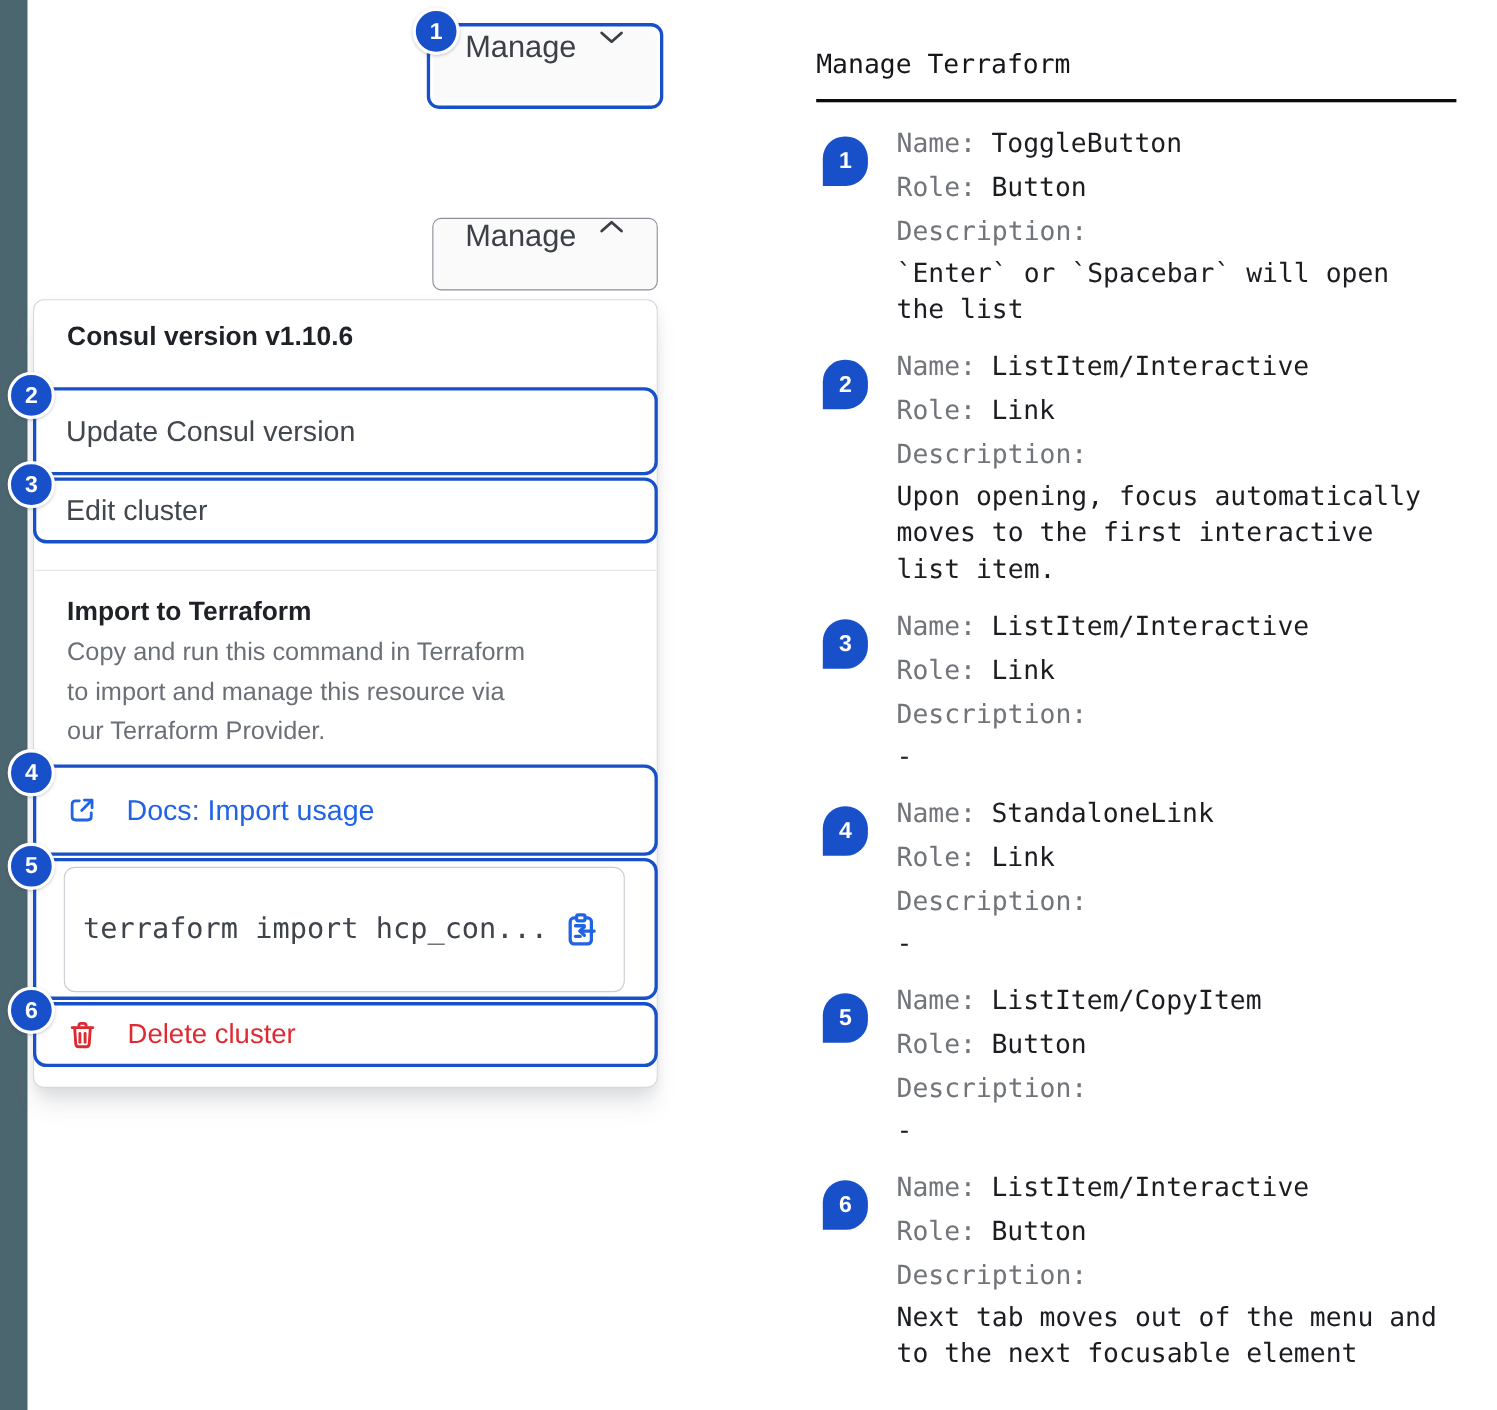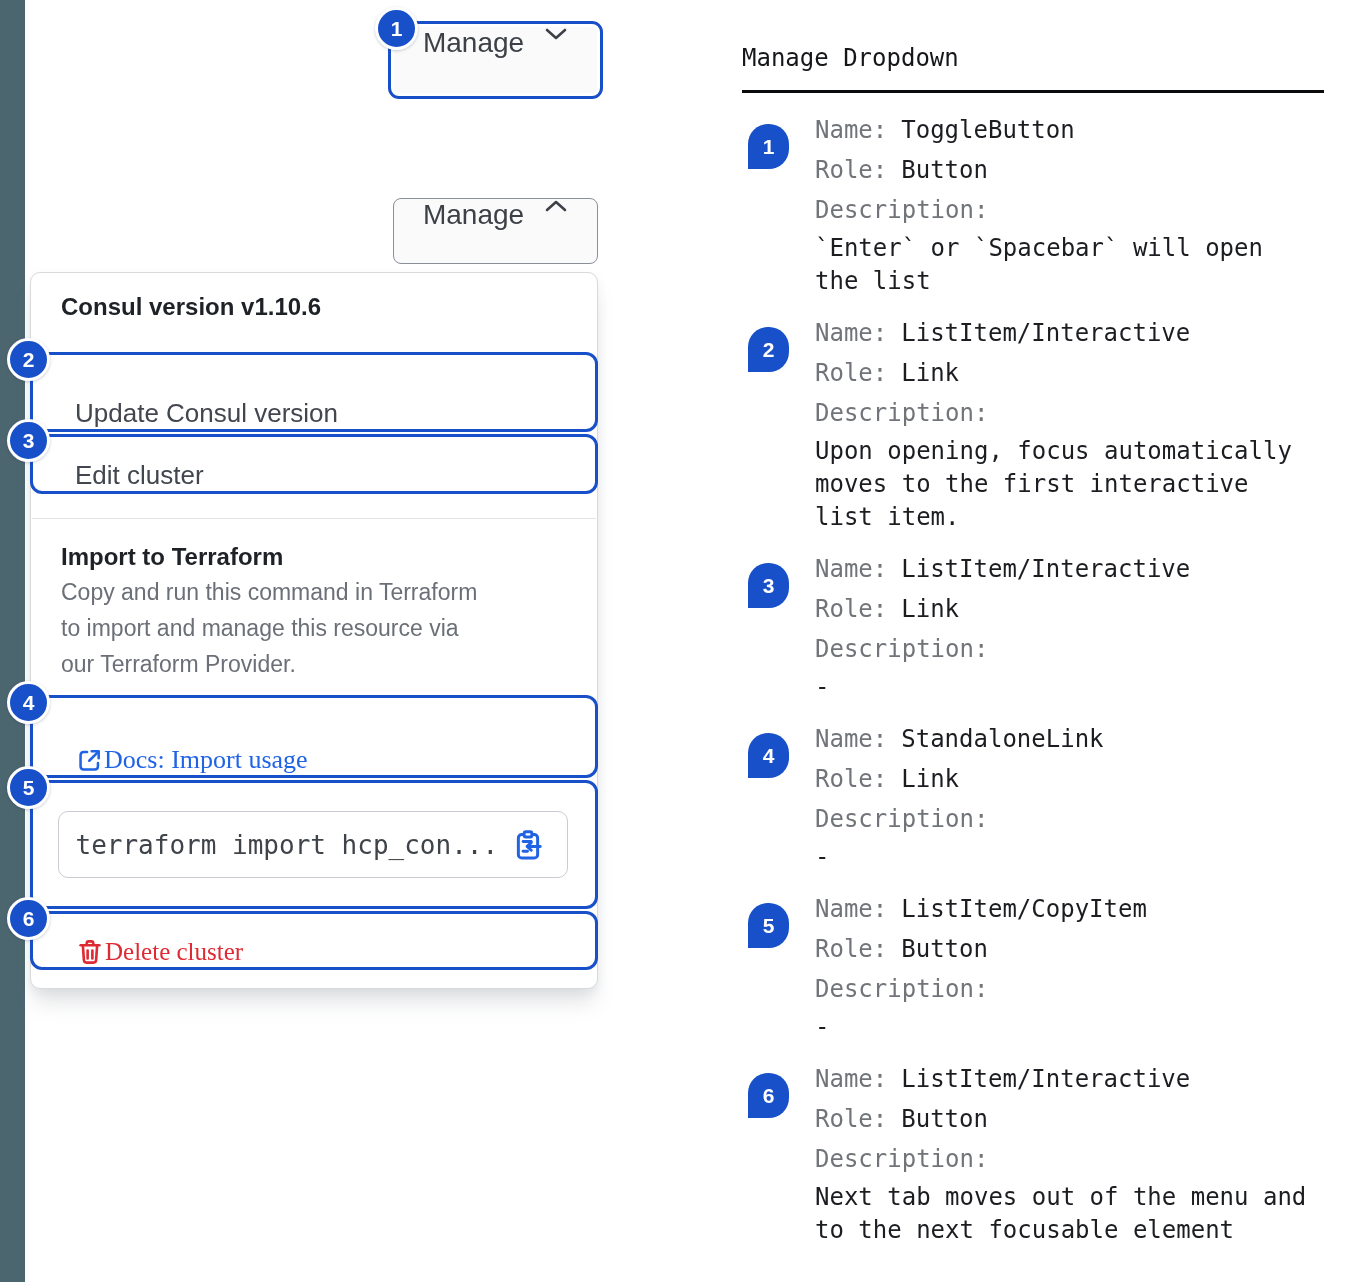--- a/index.html
+++ b/index.html
@@ -56,33 +56,33 @@
   }
   .menu-header{position:absolute;left:30px;font-size:24px;font-weight:700;color:var(--ink);}
   .h1{top:20px;}
   .h2{top:270px;}
   .menu-desc{
     position:absolute;left:30px;top:301px;width:520px;
     font-size:23px;line-height:36px;color:var(--muted);white-space:pre-line;
   }
   .divider{position:absolute;left:1px;top:245px;width:564px;height:1px;background:#E1E3E6;}
 
-  .ann-item{left:30px;width:568px;display:flex;align-items:flex-end;padding-left:42px;background:#fff0;}
+  .ann-item{left:30px;width:568px;display:flex;align-items:center;padding-left:27px;background:#fff0;}
   .ann2{top:352px;height:80px;}
   .ann3{top:434px;height:60px;}
   .ann4{top:695px;height:83px;}
   .ann5{top:780px;height:129px;padding-left:24.5px;align-items:center;}
   .ann6{top:911px;height:59px;}
   .menu-item-label{font-size:26px;color:var(--item-ink);}
-  .link-row,.danger-row{display:flex;align-items:center;cursor:pointer;font-family:Liberation Serif, serif;}
+  .link-row,.danger-row{display:flex;align-items:center;gap:26px;cursor:pointer;}
   .link-label{font-size:26px;color:var(--link);font-weight:500;}
   .danger-label{font-size:25px;color:var(--danger);font-weight:500;}
 
   .code-field{
-    width:510px;height:67px;border:1.5px solid #C9CCD2;border-radius:10px;background:#fff;
+    width:510px;height:114px;border:1.5px solid #C9CCD2;border-radius:10px;background:#fff;
     display:flex;align-items:center;justify-content:space-between;padding:0 22px 0 17px;
   }
   .code-text{font-family:"DejaVu Sans Mono","Liberation Mono",monospace;font-size:26px;color:#3F434A;white-space:nowrap;}
 
   .b1{left:375px;top:7px;}
   .b2{left:7px;top:338px;}
   .b3{left:7px;top:419px;}
   .b4{left:7px;top:681px;}
   .b5{left:7px;top:766px;}
   .b6{left:7px;top:897px;}
@@ -182,21 +182,21 @@
         <path d="M6.3 6.8l.8 11.6c.1 1.3 1 2.1 2.2 2.1h5.4c1.2 0 2.1-.8 2.2-2.1l.8-11.6"></path>
         <path d="M10.1 10.8v6.4"></path>
         <path d="M13.9 10.8v6.4"></path>
       </svg>
       <span class="danger-label">Delete cluster</span>
     </div>
   </div>
   <div class="badge b6">6</div>
 
   <div class="spec">
-    <div class="spec-title">Manage Dropdown</div>
+    <div class="spec-title">Manage Terraform</div>
     <hr class="spec-rule">
     <div class="entries">
 
       <div class="entry">
         <div>
             <div class="chat-badge">1</div>
           </div>
         <div class="entry-text">
           <div class="kv"><span class="k">Name:</span><span class="v">ToggleButton</span></div>
           <div class="kv"><span class="k">Role:</span><span class="v">Button</span></div>

